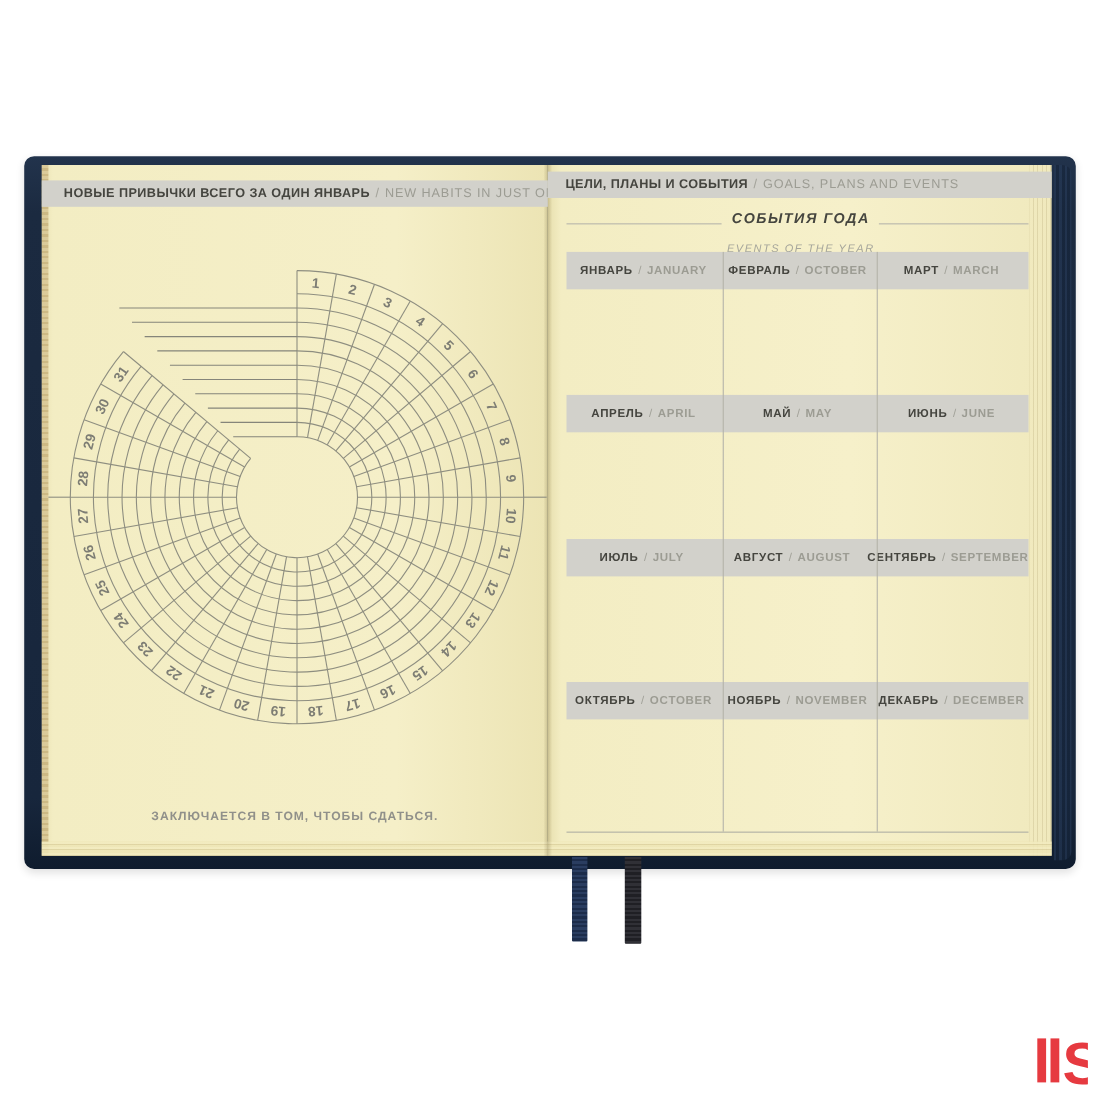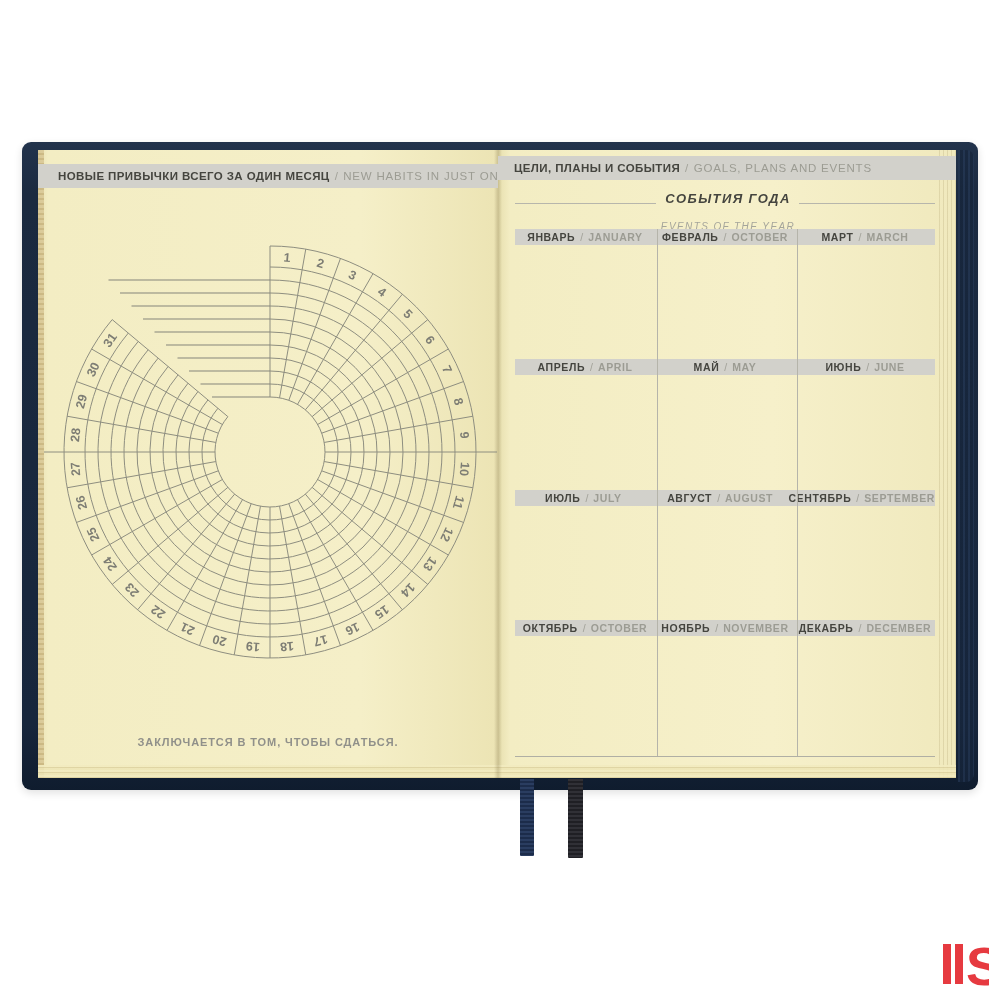--- a/index.html
+++ b/index.html
@@ -64,21 +64,21 @@
   .txt-en{color:#9c9c93;font-weight:400;letter-spacing:.8px;}
 
   
   .events-title{left:658px;top:191px;width:140px;text-align:center;font-style:italic;}
   .events-title .ru{font-size:13px;font-weight:700;color:#45453f;letter-spacing:1.4px;white-space:nowrap;}
   .events-title .en{font-size:10px;color:#a5a59b;letter-spacing:1.4px;margin-top:15px;white-space:nowrap;}
   .title-rule{top:203px;height:1px;background:#b7b6ac;}
   .title-rule.l{left:515px;width:141px;}
   .title-rule.r{left:799px;width:136px;}
 
-  .month-row{left:515px;width:420px;height:16px;background:#d2d1cb;display:flex;justify-content:center;}
+  .month-row{left:515px;width:420px;height:34px;background:#d2d1cb;display:flex;justify-content:center;}
   .month-cell{flex:1 1 0;display:flex;align-items:center;justify-content:center;
     font-size:10.5px;white-space:nowrap;}
   .month-cell .txt-ru{letter-spacing:.6px;}
   .month-cell .txt-en{letter-spacing:.6px;font-weight:bold;}
   .grid-vline{width:1px;background:#b5b4aa;top:229px;height:527px;}
   .grid-bottom{left:515px;top:756px;width:420px;height:1px;background:#b0afa4;}
 
   
   .quote{
     left:38px;top:734px;width:460px;text-align:center;
@@ -105,21 +105,21 @@
 <div class="abs cover-sheen"></div>
 
 <div class="abs ribbon ribbon-1"></div>
 <div class="abs ribbon ribbon-2"></div>
 
 <div class="abs page page-left"></div>
 <div class="abs page page-right"></div>
 <div class="abs gutter"></div>
 
 <div class="abs band band-left">
-  <span class="txt-ru">НОВЫЕ ПРИВЫЧКИ ВСЕГО ЗА ОДИН МЕСЯЦ</span>
+  <span class="txt-ru">НОВЫЕ ПРИВЫЧКИ ВСЕГО ЗА ОДИН ЯНВАРЬ</span>
   <span class="txt-sep">/</span>
   <span class="txt-en">NEW HABITS IN JUST ONE MONTH</span>
 </div>
 
 <div class="abs band band-right">
   <span class="txt-ru">ЦЕЛИ, ПЛАНЫ И СОБЫТИЯ</span>
   <span class="txt-sep">/</span>
   <span class="txt-en">GOALS, PLANS AND EVENTS</span>
 </div>
 

